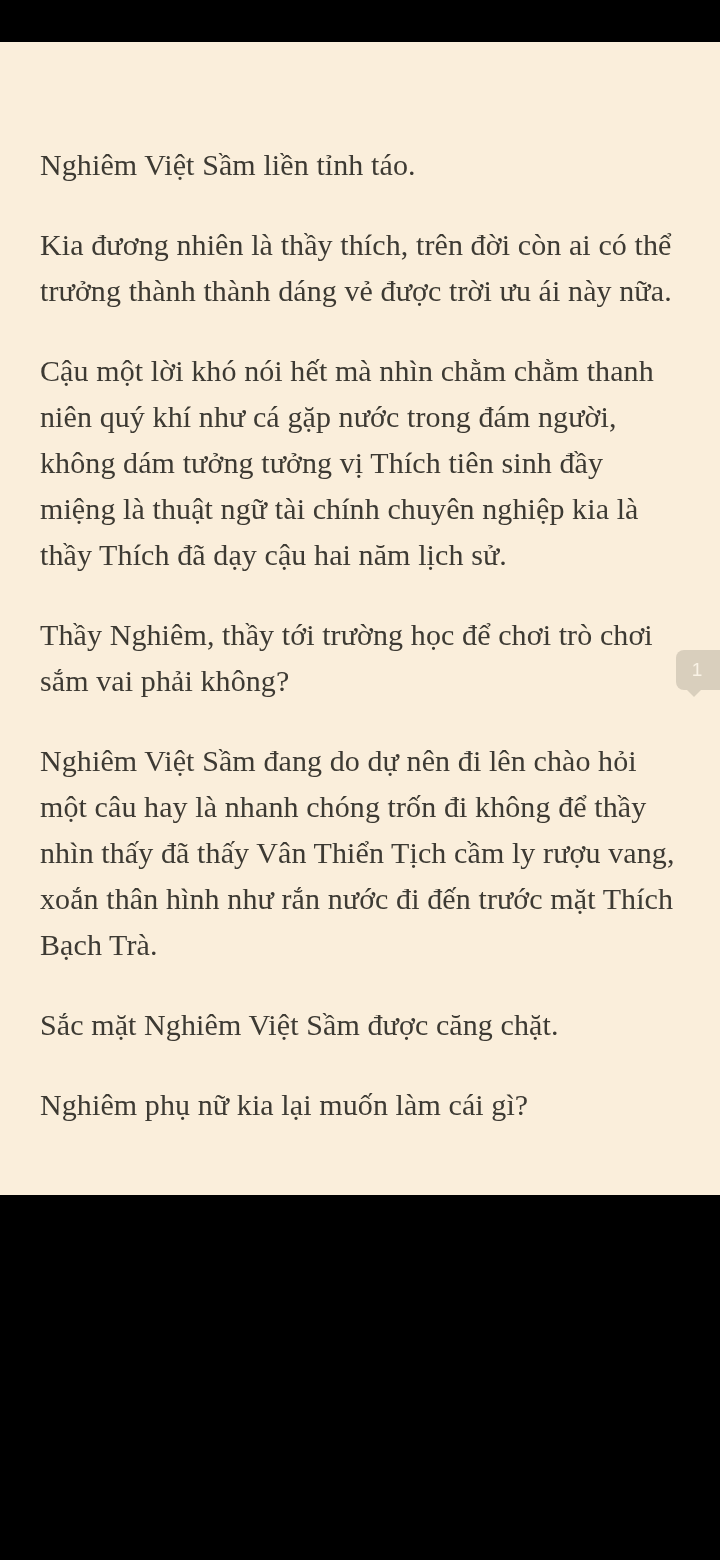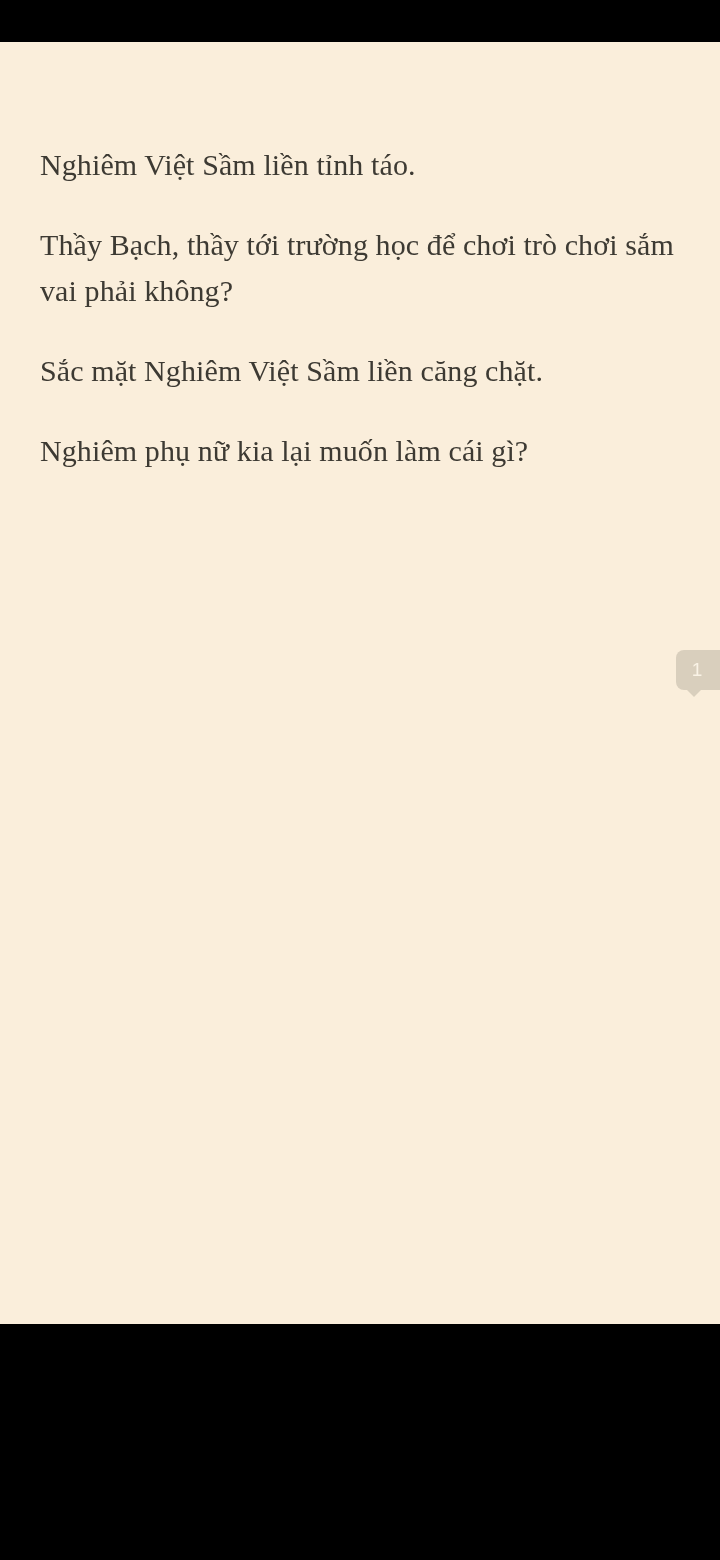--- a/index.html
+++ b/index.html
@@ -33,21 +33,21 @@
     left: 0;
     width: 720px;
     height: 44px;
     background: #000000;
   }
   .reader-page {
     position: absolute;
     top: 42px;
     left: 0;
     width: 720px;
-    height: 1282px;
+    height: 1153px;
     background: #faeedb;
     overflow: hidden;
   }
   .content {
     padding: 100px 40px 0 40px;
   }
   p.para {
     margin: 0 0 34px 0;
     font-size: 30px;
     line-height: 46px;
@@ -88,22 +88,25 @@
 <body>
 
 <div id="screen">
 
   <div class="status-bar-top"></div>
 
   <div class="reader-page">
 
     <div class="content">
       <p class="para">Nghiêm Việt Sầm liền tỉnh táo.</p>
-      <p class="para">Thầy Bạch, thầy tới trường học để chơi trò chơi sắm vai phải không?</p>
-      <p class="para">Sắc mặt Nghiêm Việt Sầm liền căng chặt.</p>
+      <p class="para">Kia đương nhiên là thầy thích, trên đời còn ai có thể trưởng thành thành dáng vẻ được trời ưu ái này nữa.</p>
+      <p class="para">Cậu một lời khó nói hết mà nhìn chằm chằm thanh niên quý khí như cá gặp nước trong đám người, không dám tưởng tưởng vị Thích tiên sinh đầy miệng là thuật ngữ tài chính chuyên nghiệp kia là thầy Thích đã dạy cậu hai năm lịch sử.</p>
+      <p class="para">Thầy Nghiêm, thầy tới trường học để chơi trò chơi sắm vai phải không?</p>
+      <p class="para">Nghiêm Việt Sầm đang do dự nên đi lên chào hỏi một câu hay là nhanh chóng trốn đi không để thầy nhìn thấy đã thấy Vân Thiển Tịch cầm ly rượu vang, xoắn thân hình như rắn nước đi đến trước mặt Thích Bạch Trà.</p>
+      <p class="para">Sắc mặt Nghiêm Việt Sầm được căng chặt.</p>
       <p class="para">Nghiêm phụ nữ kia lại muốn làm cái gì?</p>
     </div>
 
     <div class="comment-badge">
       <span>1</span>
     </div>
 
   </div>
 
   <div class="nav-bar-bottom"></div>

